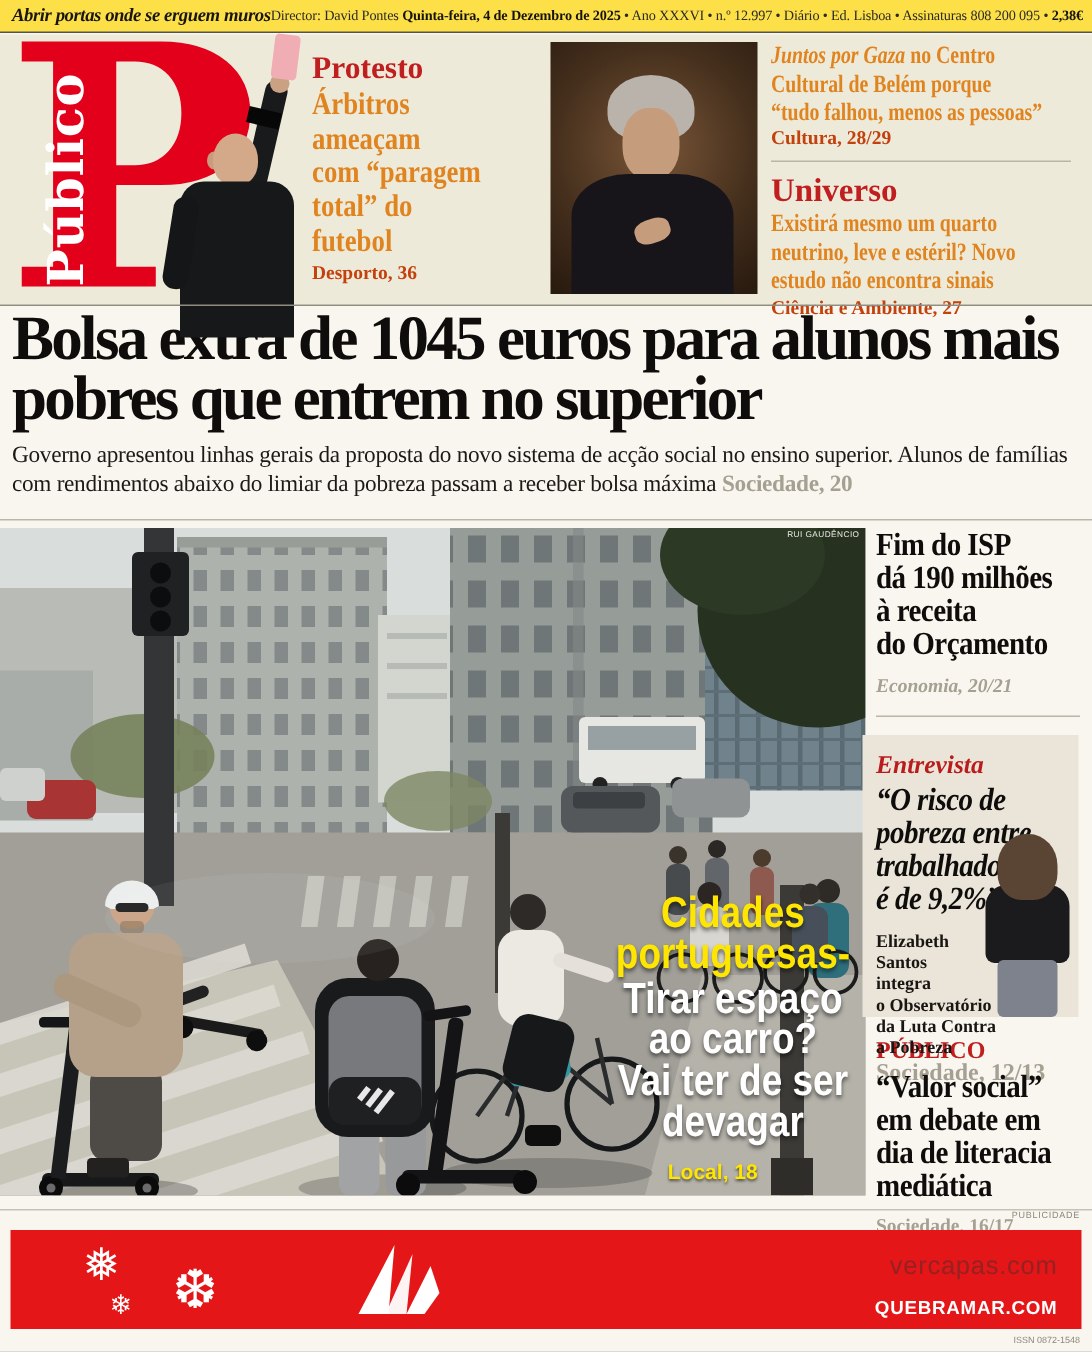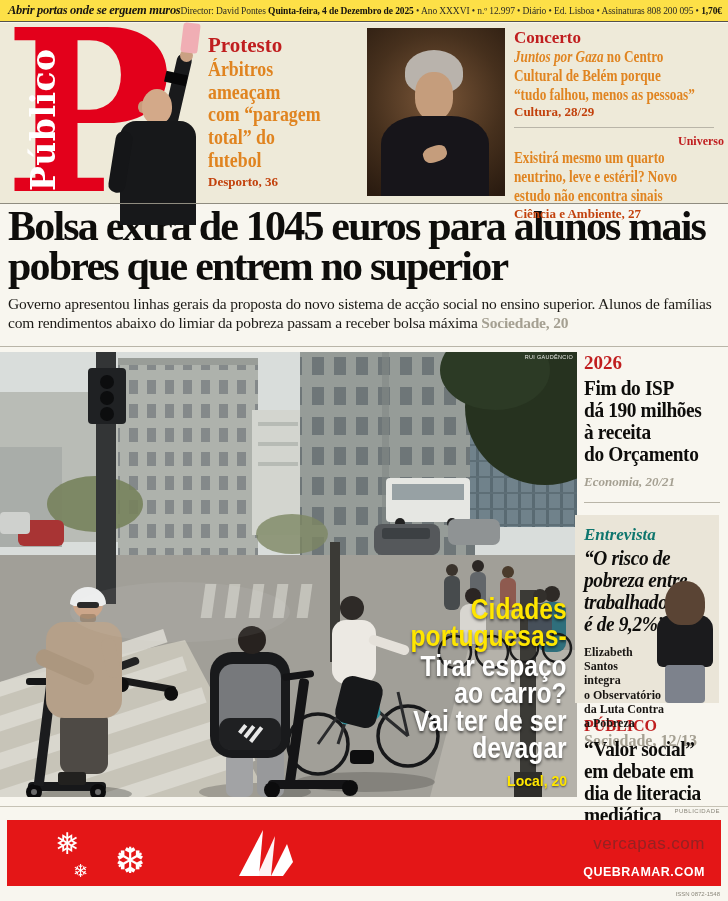--- a/index.html
+++ b/index.html
@@ -48,34 +48,34 @@
   .tstories{position:absolute;left:514px;top:5px;width:210px;}
   .tstories .hr{height:1px;background:#b9b5a8;margin:7px 0 6px 0;width:200px;}
   
   .lead{position:absolute;left:8px;top:206px;width:712px;}
   .lead h1{margin:0;font-weight:bold;font-size:42px;line-height:0.96;letter-spacing:-1.8px;color:#0e0d0b;}
   .standfirst{margin-top:7px;font-size:15.5px;line-height:1.28;letter-spacing:-0.2px;color:#1c1a16;}
   .lead-rule{position:absolute;left:0px;top:346px;width:728px;height:1px;background:#b9b5a8;}
   
   .photo{position:absolute;left:0;top:352px;width:577px;height:445px;overflow:hidden;background:#a9a8a2;}
   .credit{position:absolute;right:4px;top:2px;font-family:"Liberation Sans",sans-serif;font-size:5.5px;color:#e8e8e4;letter-spacing:0.3px;z-index:4;}
-  .overlay{position:absolute;right:10px;bottom:8px;text-align:right;z-index:4;font-family:"Liberation Sans",sans-serif;}
+  .overlay{position:absolute;right:10px;bottom:8px;text-align:center;z-index:4;font-family:"Liberation Sans",sans-serif;}
   .ov-kicker,.ov-head{font-weight:bold;font-size:29px;line-height:0.95;white-space:pre-line;
        transform:scaleX(0.85);transform-origin:100% 50%;text-shadow:0 2px 3px rgba(0,0,0,0.55);}
   .ov-kicker{color:#ffe600;}
   .ov-head{color:#ffffff;margin-top:2px;}
   .ov-sect{color:#ffe600;font-weight:bold;font-size:14px;margin-top:10px;text-shadow:0 1px 2px rgba(0,0,0,0.6);}
   
   .rcol{position:absolute;left:584px;top:352px;width:140px;}
   .rcol .kick{font-size:19px;margin-bottom:3px;}
   .rcol h3{margin:0;font-weight:bold;font-size:21.5px;line-height:1.03;letter-spacing:-0.4px;color:#0e0d0b;
            width:160px;transform:scaleX(0.9);}
   .rcol .hr{height:1px;background:#b9b5a8;margin:12px 0;width:136px;}
   .ibox{position:relative;background:#eae5d8;padding:10px 8px 0 9px;width:127px;height:178px;margin-left:-9px;}
-  .ikick{font-style:italic;font-weight:bold;font-size:17px;color:#0f766e;margin-bottom:2px;}
+  .ikick{font-style:italic;font-weight:bold;font-size:17px;color:#b91c1c;margin-bottom:2px;}
   .ibox h3{font-style:italic;}
   .icap{font-weight:bold;font-size:12px;line-height:1.18;margin-top:10px;width:84px;white-space:pre-line;}
   .ibox .sect-grey{font-size:16px;margin-top:2px;}
   .woman{position:absolute;right:-4px;bottom:0;width:72px;height:122px;}
   .woman div{position:absolute;}
   .woman .hair{left:14px;top:0;width:40px;height:44px;background:#5a4434;border-radius:48% 48% 40% 40%;}
   .woman .face{left:22px;top:8px;width:24px;height:28px;background:#d8ab8c;border-radius:45%;}
   .woman .sweater{left:6px;top:34px;width:56px;height:52px;background:#1b1b1d;border-radius:14px 14px 6px 6px;}
   .woman .jeans{left:14px;top:84px;width:40px;height:38px;background:#7d828c;border-radius:4px;}
   
@@ -91,21 +91,21 @@
          font-size:12.5px;color:#fff;letter-spacing:0.5px;}
   .issn{position:absolute;right:8px;top:891px;font-family:"Liberation Sans",sans-serif;font-size:6px;color:#8b887c;}
 </style>
 </head>
 <body>
 
 <div class="page">
 
   <div class="topbar">
     <span class="motto">Abrir portas onde se erguem muros</span>
-    <span class="dateline"><span>Director: David Pontes </span><b>Quinta-feira, 4 de Dezembro de 2025</b><span> • Ano XXXVI • n.º 12.997 • Diário • Ed. Lisboa • Assinaturas 808 200 095 • </span><b>1,70€</b></span>
+    <span class="dateline"><span>Director: David Pontes </span><b>Quinta-feira, 4 de Dezembro de 2025</b><span> • Ano XXXVI • n.º 12.997 • Diário • Ed. Lisboa • Assinaturas 808 200 095 • </span><b>2,38€</b></span>
   </div>
 
   <div class="masthead">
     <div class="logo-p">P</div>
     <div class="logo-vert">Público</div>
 
     <div class="ref">
       <div class="arm"></div>
       <div class="band"></div>
       <div class="card"></div>
@@ -128,29 +128,28 @@
 
     <div class="cphoto">
       <div class="hair"></div>
       <div class="face"></div>
       <div class="shirt"></div>
       <div class="hand"></div>
     </div>
 
     <div class="tstories">
       <div>
-        <div class="k-red" style="font-size:17px;">Concerto</div>
         <div class="story-orange cond" style="font-size:16.5px;line-height:1.14;width:264px;transform:scaleX(0.8);"><i>Juntos por Gaza</i><span> no Centro
 Cultural de Belém porque
 “tudo falhou, menos as pessoas”</span></div>
         <div class="sect">Cultura, 28/29</div>
       </div>
       <div class="hr"></div>
       <div>
-        <div class="k-red" style="font-size:12px;text-align:right;">Universo</div>
+        <div class="k-red" style="font-size:22px;">Universo</div>
         <div class="story-orange cond" style="font-size:16.5px;line-height:1.14;width:264px;transform:scaleX(0.8);">Existirá mesmo um quarto
 neutrino, leve e estéril? Novo
 estudo não encontra sinais</div>
         <div class="sect">Ciência e Ambiente, 27</div>
       </div>
     </div>
   </div>
   <div class="mast-rule"></div>
 
   <div class="lead">
@@ -310,27 +309,26 @@
       <ellipse cx="180" cy="260" rx="110" ry="30" fill="#fff" opacity="0.06"></ellipse>
     </svg>
     <div class="credit">RUI GAUDÊNCIO</div>
     <div class="overlay">
       <div class="ov-kicker">Cidades
 portuguesas-</div>
       <div class="ov-head">Tirar espaço
 ao carro?
 Vai ter de ser
 devagar</div>
-      <div class="ov-sect">Local, 20</div>
+      <div class="ov-sect">Local, 18</div>
     </div>
   </div>
 
   <div class="rcol">
     <div>
-      <div class="k-red kick">2026</div>
       <h3 class="cond">Fim do ISP
 dá 190 milhões
 à receita
 do Orçamento</h3>
       <div class="sect-grey" style="margin-top:8px;font-style:italic;">Economia, 20/21</div>
     </div>
     <div class="hr"></div>
 
     <div class="ibox">
       <div class="ikick">Entrevista</div>

